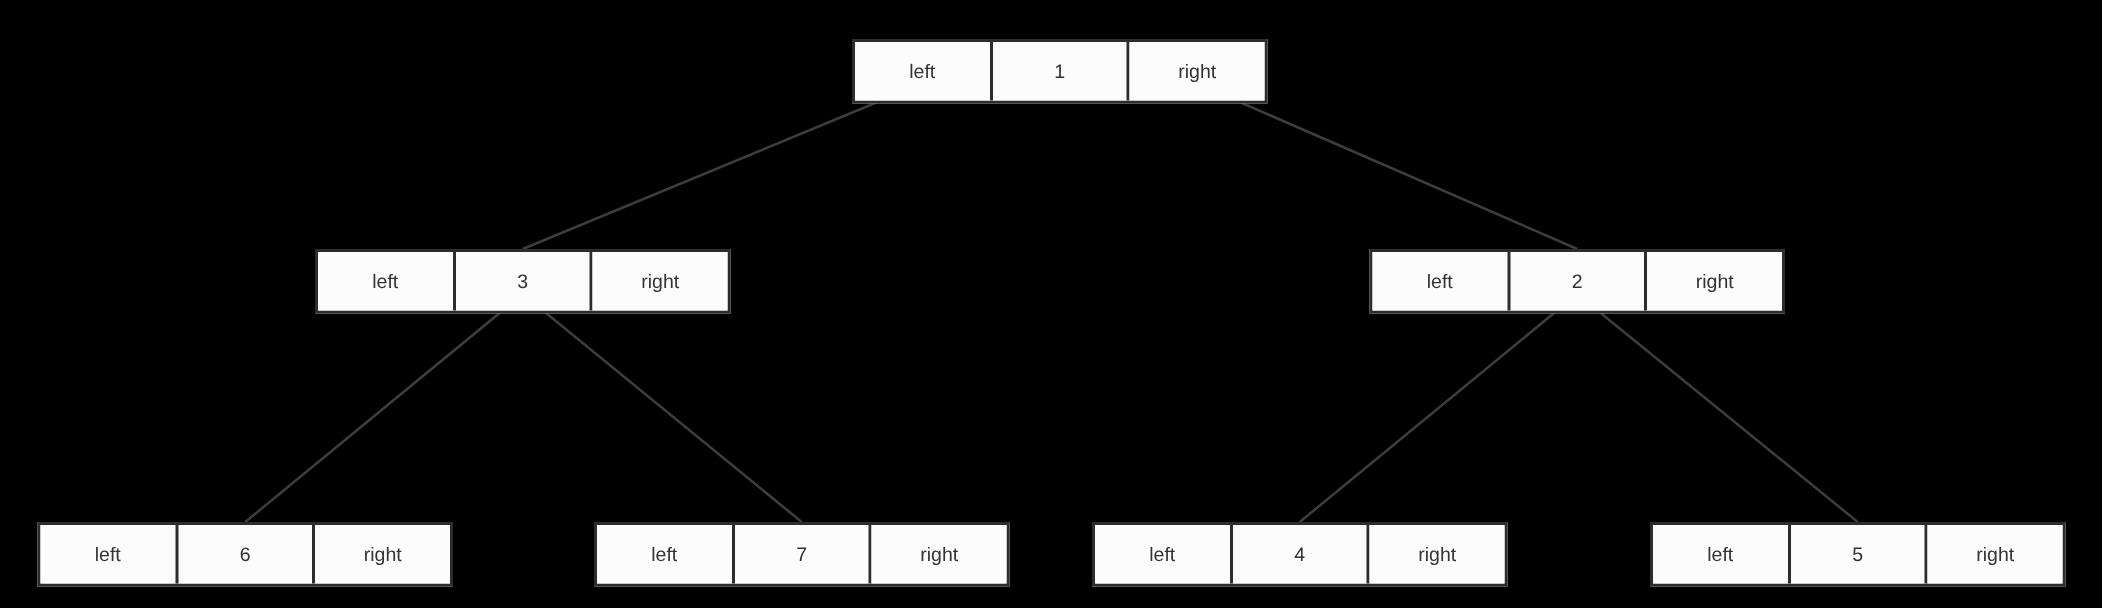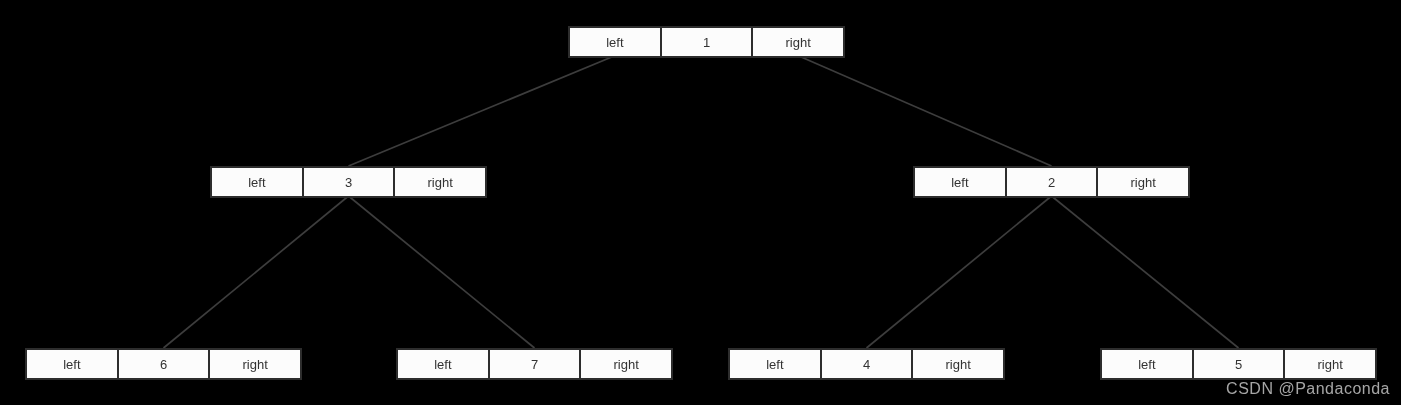--- a/index.html
+++ b/index.html
@@ -15,21 +15,21 @@
     background: #000000;
   }
   #edges-svg {
     position: absolute; left: 0; top: 0;
     width: 1401px; height: 405px;
     pointer-events: none;
   }
   .node {
     position: absolute;
     display: flex;
-    width: 277px; height: 32px;
+    width: 277px; height: 43px;
     background: #fcfcfc;
     border: 2px solid #2d2d2d;
     box-sizing: border-box;
   }
   .cell {
     flex: 1 1 0;
     display: flex;
     align-items: center;
     justify-content: center;
     font-size: 13px;
@@ -100,15 +100,14 @@
     <div class="cell value">4</div>
     <div class="cell pointer">right</div>
   </div>
 
   <div class="node" style="left: 1100px; top: 348px;">
     <div class="cell pointer">left</div>
     <div class="cell value">5</div>
     <div class="cell pointer">right</div>
   </div>
 
-  <div id="watermark">CSDN @Pandaconda</div>
 
 </div>
 
 </body></html>

